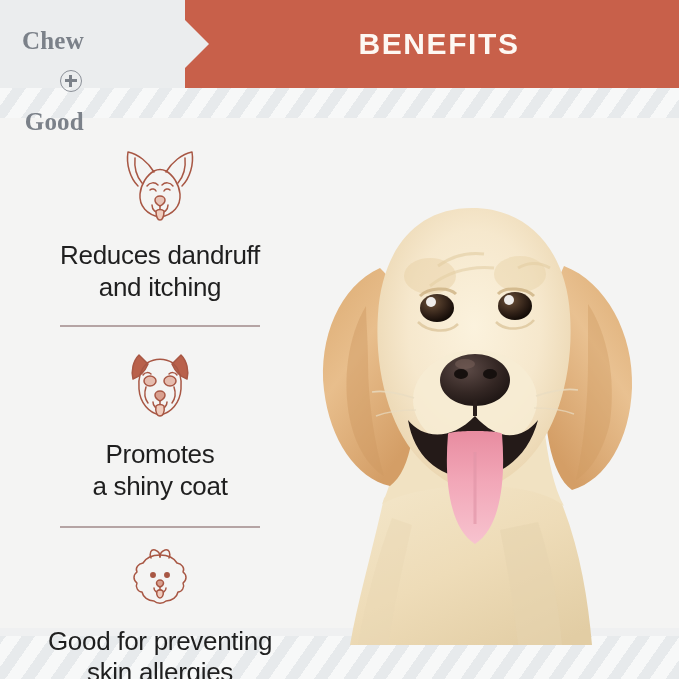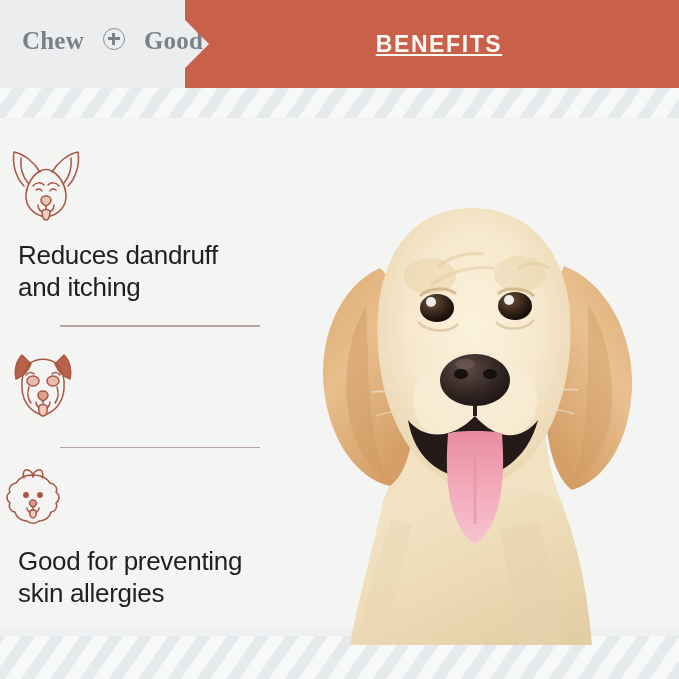--- a/index.html
+++ b/index.html
@@ -23,29 +23,30 @@
     width: 679px;
     height: 88px;
     background: #ebedee;
     z-index: 5;
   }
   .logo {
     position: absolute;
     top: 28px;
     left: 22px;
     display: flex;
-    align-items: flex-start;
+    align-items: flex-end;
     gap: 17px;
     color: #7b8189;
     font-family: "Liberation Serif", serif;
     font-weight: bold;
     font-size: 25px;
     letter-spacing: 0.2px;
     line-height: 1;
     z-index: 7;
+    flex-direction: column;
   }
   .logo-plus {
     width: 20px;
     height: 20px;
     border: 1.6px solid #8c9199;
     border-radius: 50%;
     position: relative;
     display: inline-block;
     margin: 0 2px;
     flex: none;
@@ -78,25 +79,24 @@
     position: absolute;
     top: 0; left: 0;
     width: 494px;
     height: 88px;
     display: flex;
     align-items: center;
     justify-content: center;
     color: #fdf8f3;
     font-family: "Liberation Sans", sans-serif;
     font-weight: bold;
-    font-size: 23px;
+    font-size: 30px;
     letter-spacing: 1.6px;
     padding-left: 14px;
     box-sizing: border-box;
-    text-decoration: underline;
   }
 
   
   .stripes {
     position: absolute;
     left: 0;
     width: 679px;
     z-index: 4;
     background-image: repeating-linear-gradient(
       -55deg,
@@ -118,20 +118,21 @@
   .benefits {
     position: absolute;
     top: 128px;
     left: 0;
     width: 320px;
     z-index: 8;
   }
   .benefit {
     position: relative;
     width: 320px;
+    text-align: center;
   }
   .benefit-icon {
     display: block;
     margin: 0 auto;
   }
   .benefit-text {
     color: #1f1f1f;
     font-family: "Liberation Sans", sans-serif;
     font-weight: normal;
     font-size: 26px;
@@ -325,20 +326,22 @@
             <path d="M60 30 C58 27 54 27 52 29"></path>
             <path d="M29 42 C27 48 28 54 31 58"></path>
             <path d="M57 42 C59 48 58 54 55 58"></path>
             <path d="M43 46 C40 46 38 48 38 50 C38 53 41 55 43 56 C45 55 48 53 48 50 C48 48 46 46 43 46 Z" fill="#d9a08f"></path>
             <path d="M43 56 L43 59"></path>
             <path d="M36 57 C36 61 39 64 43 64 C47 64 50 61 50 57"></path>
             <path d="M39 61 C38 67 40 71 43 71 C46 71 48 67 47 61 C45 59 41 59 39 61 Z" fill="#f0cdbf"></path>
           </g>
         </svg>
       </div>
+      <div class="benefit-text">Promotes
+a shiny coat</div>
       <div class="divider"></div>
     </div>
 
     <div class="benefit" id="b3">
       <div class="benefit-icon">
         <svg width="66" height="62" viewBox="0 0 66 62" aria-hidden="true">
           <g fill="none" stroke="#a85744" stroke-width="1.5" stroke-linecap="round" stroke-linejoin="round">
             <path d="M24 12 C22 7 24 3 28 4 C31 5 33 8 33 11"></path>
             <path d="M42 12 C44 7 42 3 38 4 C35 5 33 8 33 11"></path>
             <path d="M33 9 C25 9 19 12 16 17 C11 18 8 22 10 26 C6 29 6 34 10 37 C8 41 11 46 15 46

